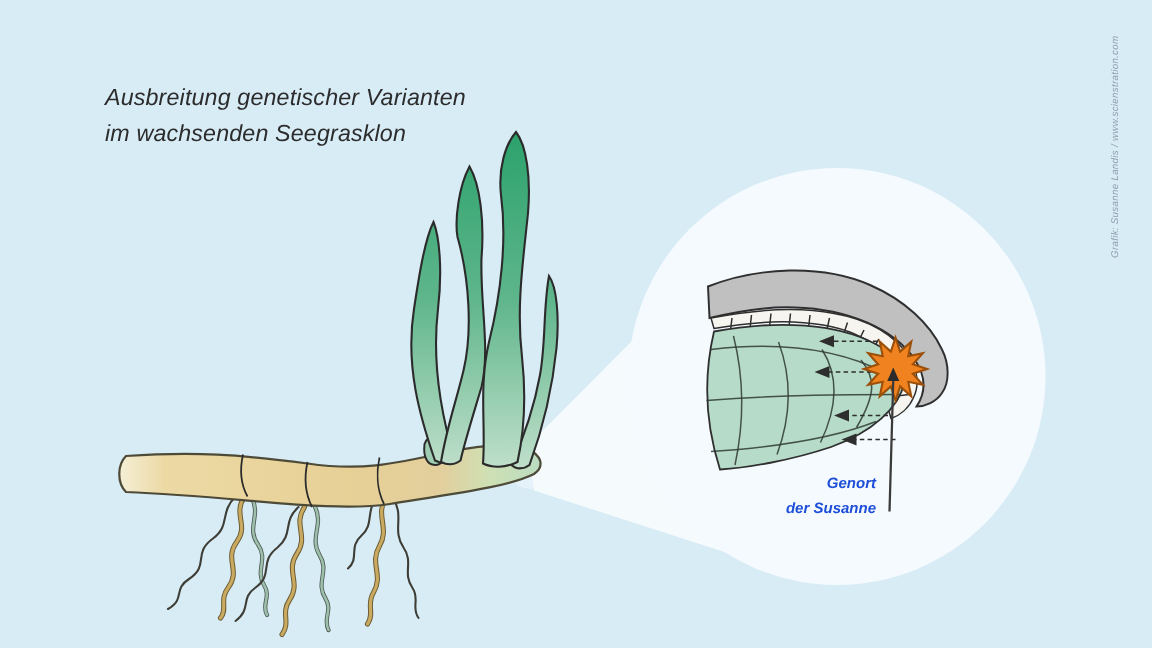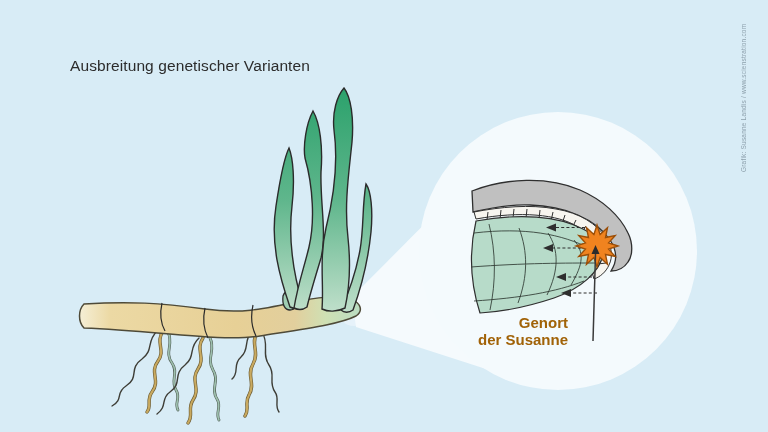--- a/index.html
+++ b/index.html
@@ -2,33 +2,34 @@
 <html><head>
 <meta charset="utf-8">
 <style>
   html,body{margin:0;padding:0;}
   #canvas{
     position:relative;
     width:768px;height:432px;
     background:#d8ecf6;
     overflow:hidden;
     font-family:"Liberation Sans", sans-serif;
+    font-style:italic;
   }
   #scene{position:absolute;left:0;top:0;}
   .title-block{
     position:absolute;left:70px;top:54px;
     font-size:15.5px;line-height:24px;
     font-weight:500;color:#2c2c2c;
     letter-spacing:0.1px;
   }
   .inset-label{
-    position:absolute;left:436px;top:315px;width:132px;
+    position:absolute;left:452px;top:315px;width:132px;
     text-align:right;
-    font-size:15px;line-height:16.5px;
-    font-weight:bold;color:#a16207;
+    font-size:10px;line-height:16.5px;
+    font-weight:bold;color:#1d4ed8;
   }
   .credit{
     position:absolute;left:740px;top:20px;width:15px;height:152px;
     writing-mode:vertical-rl;
     transform:rotate(180deg);
     font-size:6.5px;letter-spacing:0.2px;
     color:#8da0ac;
     white-space:nowrap;
   }
   
@@ -183,20 +184,21 @@
         <path d="M322,309 C324,284 319,258 326,228 C334,196 338,160 334,130
                  C332,112 337,96 344,88 C351,97 354,118 352,142
                  C349,172 344,204 348,238 C351,266 349,290 345,308
                  C337,312 328,312 322,309 Z" fill="url(#bladeGrad)" stroke="#2b2b2b" stroke-width="1.4"></path>
       </g>
     </g>
   </svg>
 
   <div class="title-block">
     <div>Ausbreitung genetischer Varianten</div>
+    <div>im wachsenden Seegrasklon</div>
   </div>
 
   <div class="inset-label">
     <div>Genort</div>
     <div>der Susanne</div>
   </div>
 
   <div class="credit">Grafik: Susanne Landis / www.scienstration.com</div>
 
 </div>

